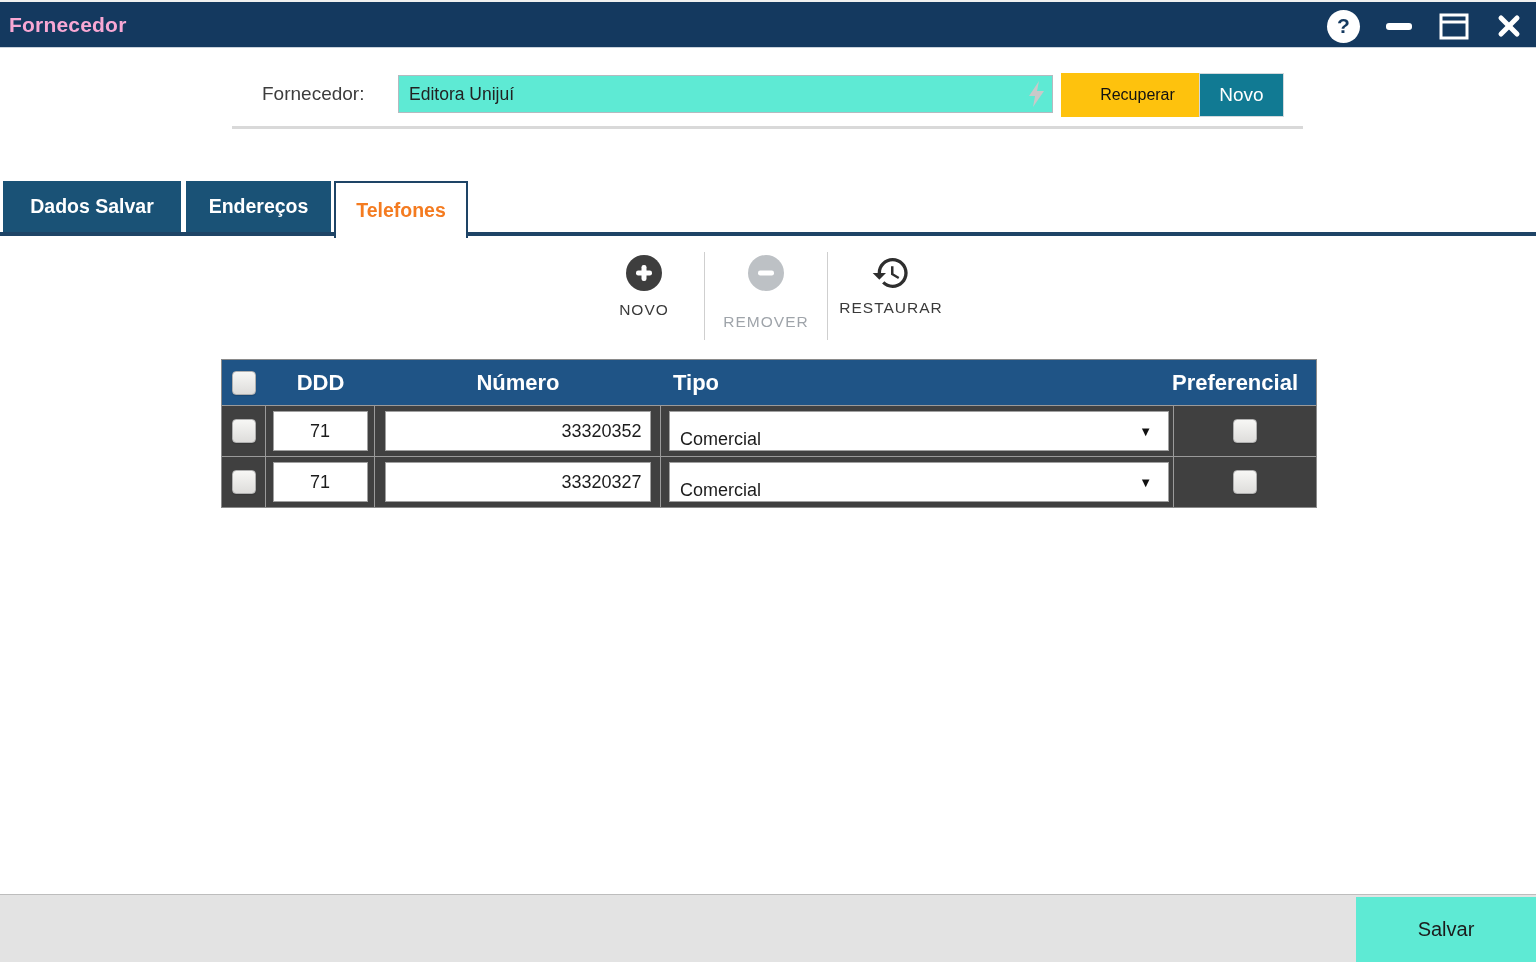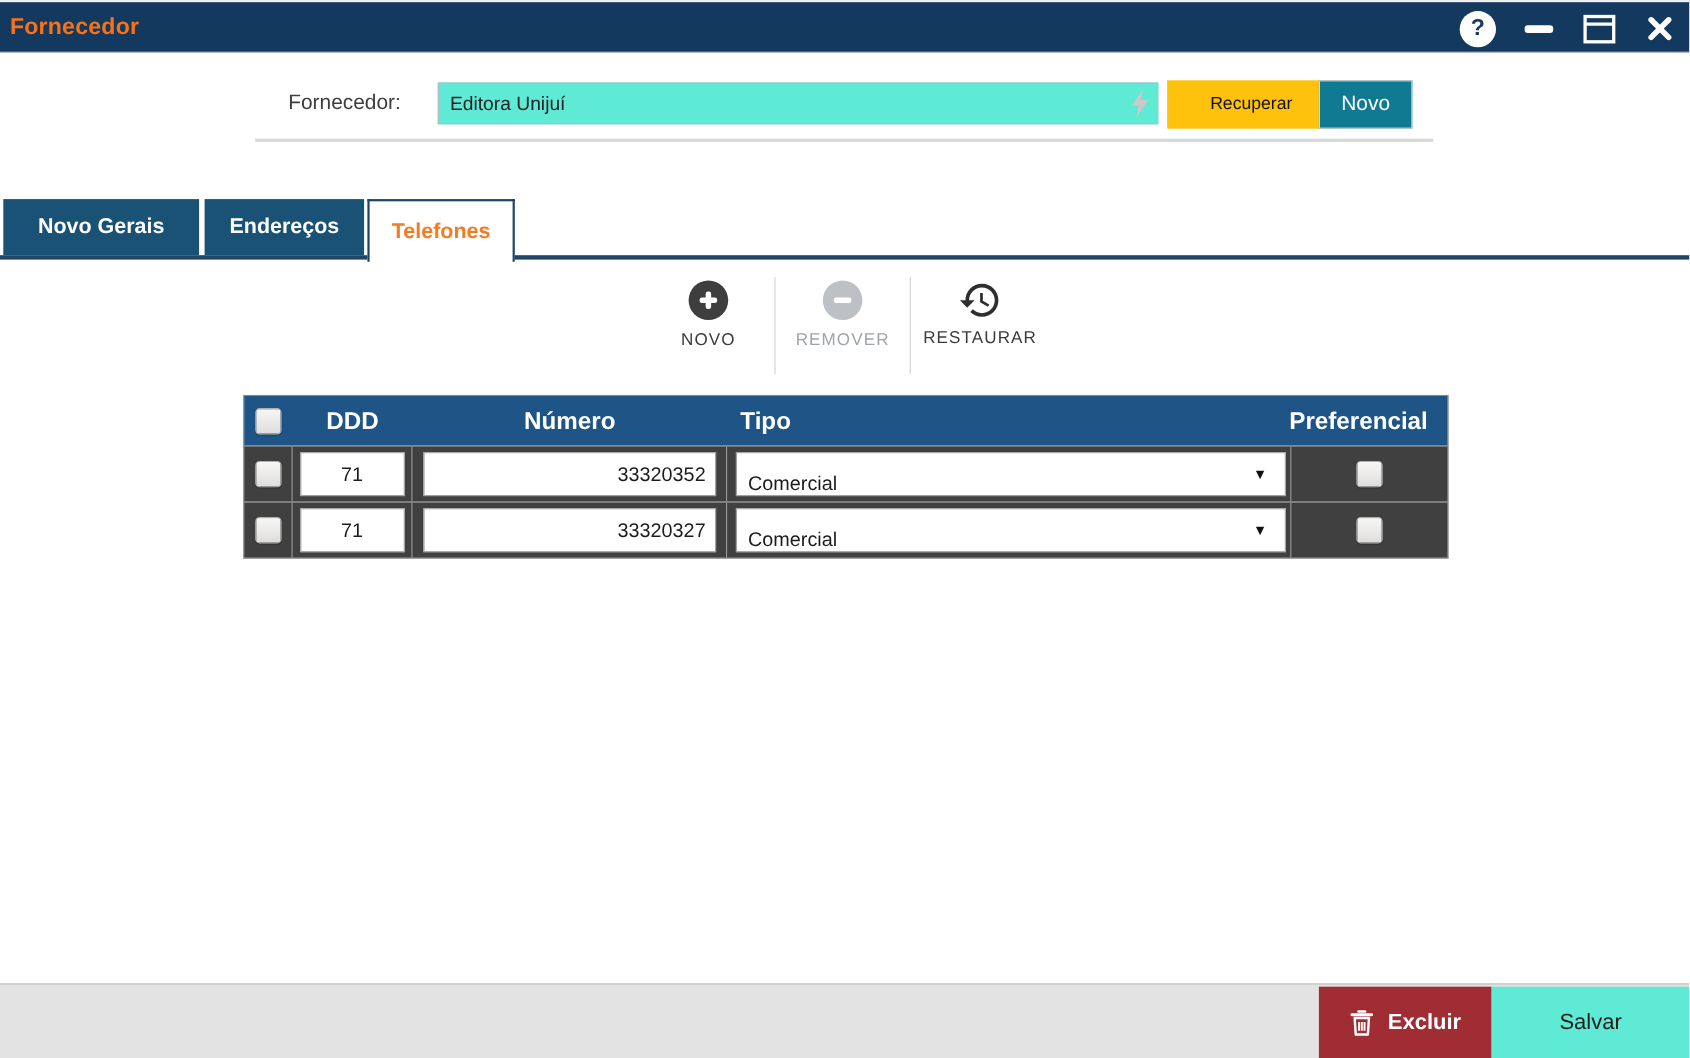--- a/index.html
+++ b/index.html
@@ -4,21 +4,21 @@
 <style>
   * { margin:0; padding:0; box-sizing:border-box; }
   html,body { background:#ffffff; }
   body { font-family:"Liberation Sans", sans-serif; }
   .stage { position:relative; width:1536px; height:962px; background:#ffffff; overflow:hidden; }
 
   
   .titlebar { position:absolute; left:0; top:0; width:1536px; height:48px;
     background:#14395F; border-top:2px solid #f0f0f0; border-bottom:1px solid #c9d2dc;
     display:flex; align-items:center; }
-  .title { color:#f97316; font-size:21px; font-weight:bold; padding-left:9px; letter-spacing:.2px; }
+  .title { color:#f9a8d4; font-size:21px; font-weight:bold; padding-left:9px; letter-spacing:.2px; }
   .win-controls { position:absolute; right:14px; top:0; height:48px; display:flex; align-items:center; gap:26px; }
   .help-circle { width:33px; height:33px; border-radius:50%; background:#ffffff; color:#14395F;
     font-size:21px; font-weight:bold; display:flex; align-items:center; justify-content:center; cursor:pointer; }
   .ctl { display:flex; align-items:center; justify-content:center; cursor:pointer; }
   .min-bar { width:26px; height:7px; background:#ffffff; border-radius:3px; }
 
   
   .form-label { position:absolute; left:262px; top:83px; font-size:19px; color:#3d3d3d; }
   .supplier-input { position:absolute; left:398px; top:75px; width:655px; height:38px;
     border:1px solid #b4bac0; background:#5eead4; font-size:17.5px; color:#222;
@@ -41,21 +41,21 @@
     font-size:19.5px; font-weight:bold; display:flex; align-items:center; justify-content:center; cursor:pointer; }
   .tab-1 { left:3px; width:178px; }
   .tab-2 { left:186px; width:145px; }
   .tab-active { position:absolute; left:334px; top:181px; width:134px; height:57px; background:#ffffff;
     border:2px solid #1E4466; border-bottom:none; color:#F47B20; font-size:19.5px; font-weight:bold;
     display:flex; align-items:center; justify-content:center; z-index:2; cursor:pointer; }
 
   
   .tool { position:absolute; top:255px; width:124px; display:flex; flex-direction:column; align-items:center; cursor:pointer; }
   .tool-novo { left:582px; }
-  .tool-remover { left:704px; }
+  .tool-remover { left:704px;gap:12px; }
   .tool-restaurar { left:829px; }
   .tool-label { margin-top:10px; font-size:15.5px; letter-spacing:1px; color:#3a3a3a; }
   .tool-label.disabled { color:#9FA4AA; }
   .circle-icon { width:36px; height:36px; border-radius:50%; display:flex; align-items:center; justify-content:center; }
   .circle-dark { background:#3E3E3E; }
   .circle-gray { background:#BDC1C5; }
   .vsep { position:absolute; top:252px; width:1px; height:88px; background:#cfcfcf; }
   .vsep-1 { left:704px; }
   .vsep-2 { left:827px; }
 
@@ -126,21 +126,21 @@
   <input class="supplier-input" type="text" value="Editora Unijuí" style="">
   <svg class="bolt" viewBox="0 0 26 28">
     <polygon points="15,1 5,16 11,16 9,27 20,11 13,11" fill="#c9c9c9"></polygon>
   </svg>
   <button class="btn-recuperar">Recuperar</button>
   <button class="btn-novo">Novo</button>
   <div class="form-divider"></div>
 
 
   <div class="tabs-line"></div>
-  <div class="tab tab-1">Novo Gerais</div>
+  <div class="tab tab-1">Dados Salvar</div>
   <div class="tab tab-2">Endereços</div>
   <div class="tab-active">Telefones</div>
 
   <div class="tool tool-novo">
     <div class="circle-icon circle-dark">
       <svg width="20" height="20" viewBox="0 0 20 20">
         <rect x="2" y="7.5" width="16" height="5" rx="2.2" fill="#ffffff"></rect>
         <rect x="7.5" y="2" width="5" height="16" rx="2.2" fill="#ffffff"></rect>
       </svg>
     </div>
@@ -213,28 +213,17 @@
           <span class="tipo-caret">▼</span>
         </div>
       </div>
       <div class="c-pref">
         <div class="checkbox"></div>
       </div>
     </div>
   </div>
 
   <div class="footer-bar"></div>
-  <button class="btn-excluir">
-    <svg width="22" height="26" viewBox="0 0 22 26">
-      <path d="M8 2.5h6" stroke="#ffffff" stroke-width="2.4" fill="none" stroke-linecap="round"></path>
-      <path d="M2 5.5h18" stroke="#ffffff" stroke-width="2.6" fill="none" stroke-linecap="round"></path>
-      <path d="M4.5 8.5h13l-1 15h-11z" fill="none" stroke="#ffffff" stroke-width="2.2" stroke-linejoin="round"></path>
-      <line x1="8.5" y1="12" x2="8.5" y2="20" stroke="#ffffff" stroke-width="1.8"></line>
-      <line x1="11" y1="12" x2="11" y2="20" stroke="#ffffff" stroke-width="1.8"></line>
-      <line x1="13.5" y1="12" x2="13.5" y2="20" stroke="#ffffff" stroke-width="1.8"></line>
-    </svg>
-    <span>Excluir</span>
-  </button>
   <button class="btn-salvar">
     <span>Salvar</span>
   </button>
 
 </div>
 
 </body></html>

